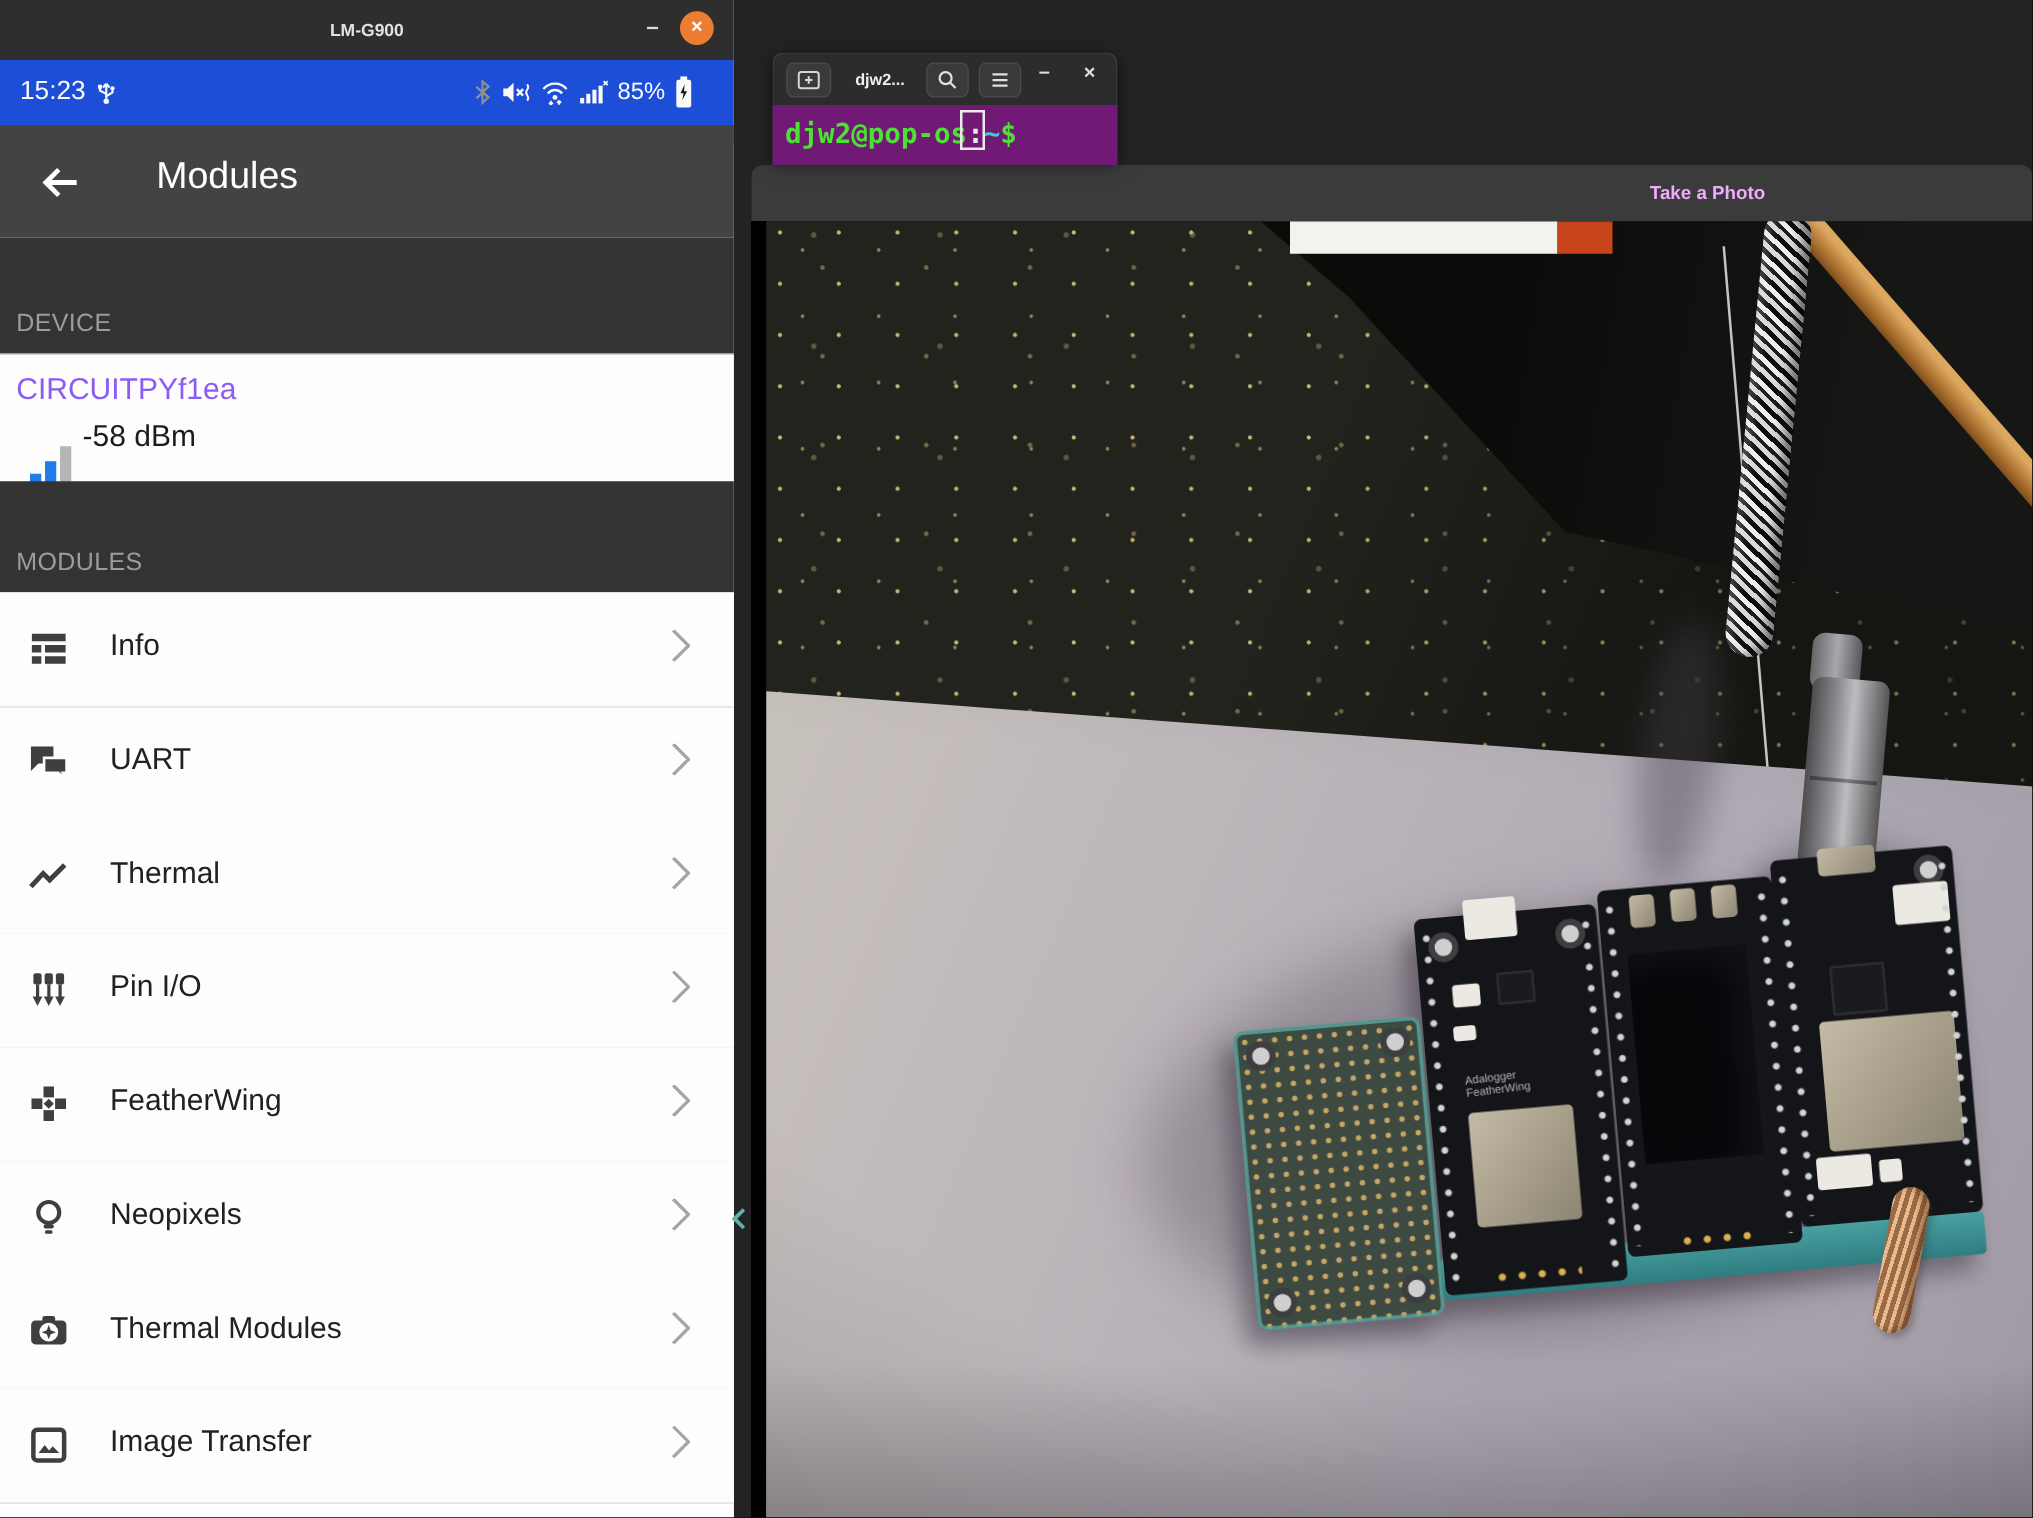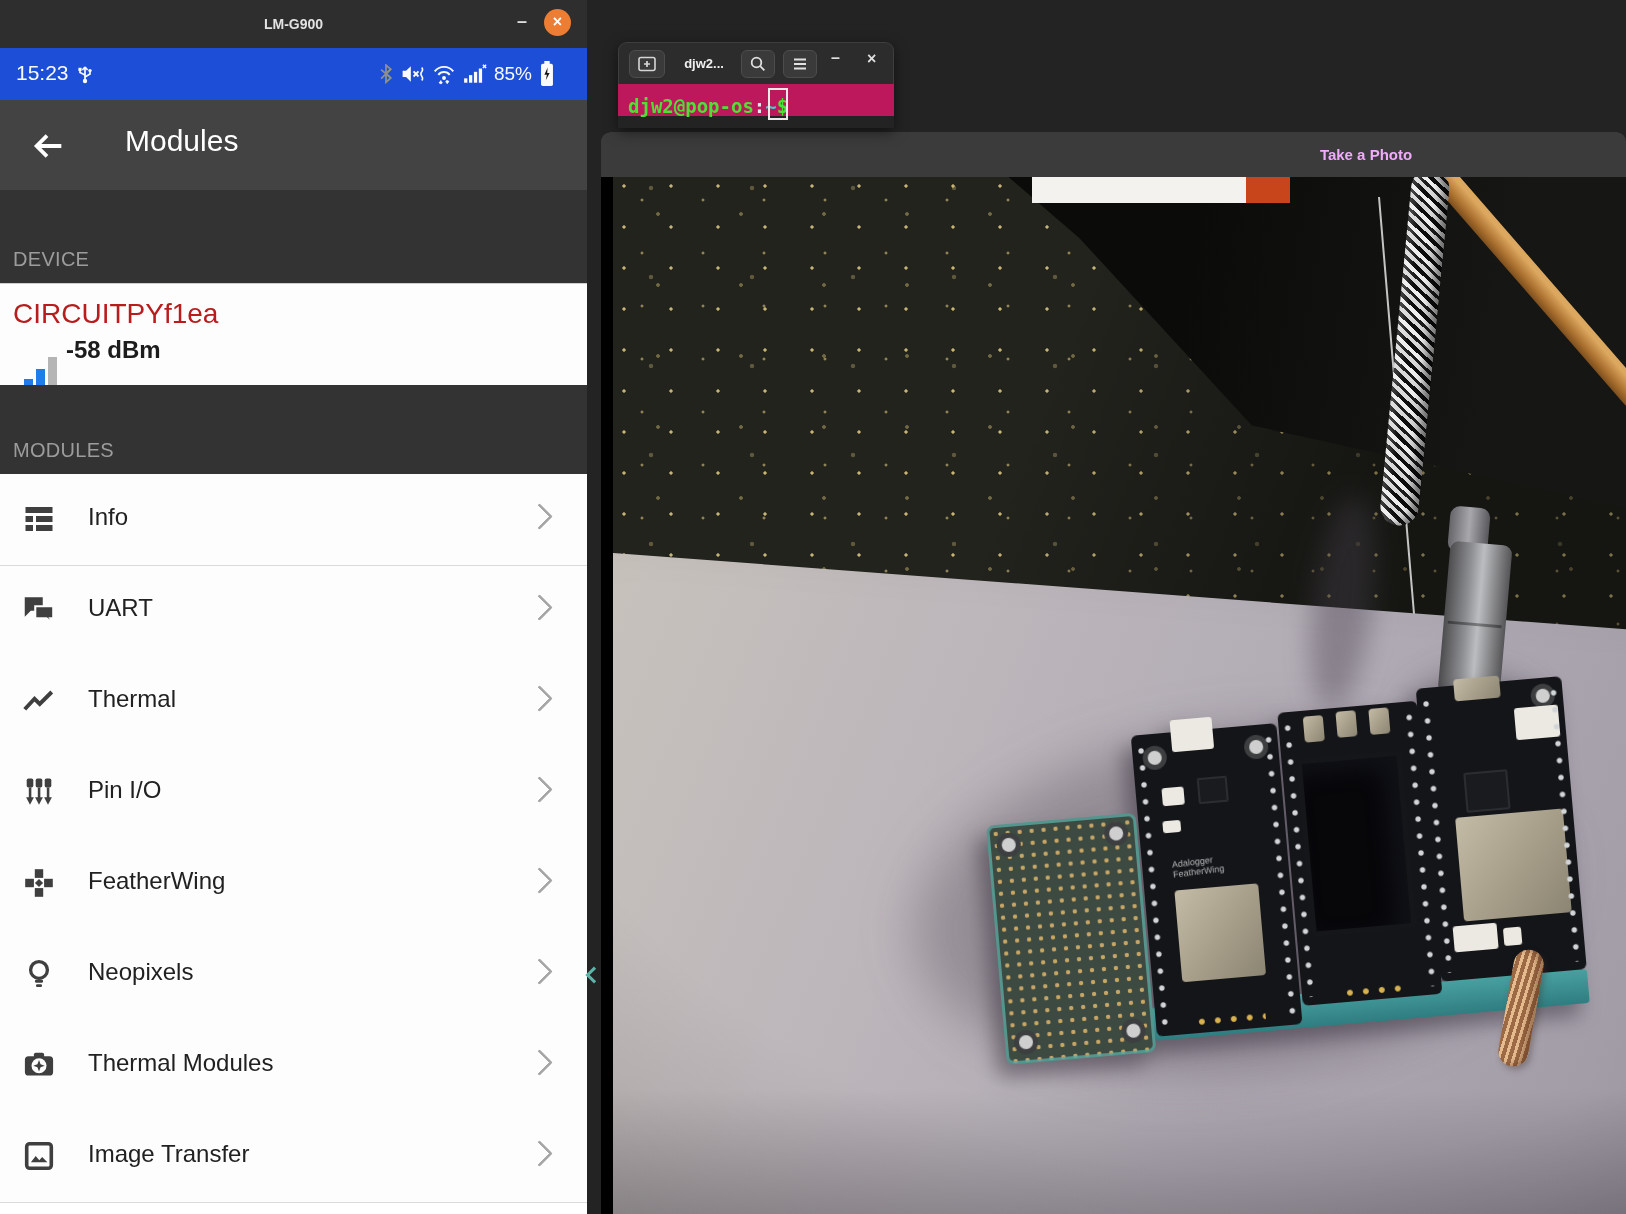--- a/index.html
+++ b/index.html
@@ -19,43 +19,43 @@
   .statusbar{position:absolute;left:0;top:48px;width:100%;height:68px;background:#1d4ed8;color:#fff;}
   .status-time{position:absolute;left:16px;top:13px;font-size:21px;color:#fafafa;}
   .status-right{position:absolute;right:32px;top:0;height:52px;display:flex;align-items:center;gap:7px;}
   .pct{font-size:19px;color:#fafafa;}
   .app-header{position:absolute;left:0;top:100px;width:100%;height:90px;background:#434343;}
   .app-title{position:absolute;left:125px;top:24px;font-size:30px;font-weight:500;color:#fff;}
   .back-btn{position:absolute;left:28px;top:26px;width:40px;height:40px;}
   .section-bar{position:absolute;left:0;width:100%;background:#333;}
   .section-label{position:absolute;left:13px;bottom:12px;font-size:20px;color:#9c9c9c;letter-spacing:.3px;}
   .device-card{position:absolute;left:0;top:283px;width:100%;height:102px;background:#fdfdfd;border-top:1px solid #cfcfcf;}
-  .device-name{position:absolute;left:13px;top:14px;font-size:28px;color:#b91c1c;}
+  .device-name{position:absolute;left:13px;top:14px;font-size:24px;color:#8b5cf6;}
   .rssi-bars{position:absolute;left:12px;top:28px;width:48px;height:44px;display:flex;align-items:flex-end;gap:3px;}
   .rssi-bars i{display:block;width:9px;background:#1f7ce8;}
   .rssi-text{position:absolute;left:66px;top:8px;font-size:24px;color:#1c1c1c;}
-  .device-line2{position:absolute;left:0;top:44px;width:100%;height:56px;font-weight:bold;}
+  .device-line2{position:absolute;left:0;top:44px;width:100%;height:56px;}
   .mod-rows{position:absolute;left:0;top:474px;width:100%;height:740px;background:#fff;}
   .mod-row{position:absolute;left:0;width:100%;height:91px;background:#fdfdfd;border-bottom:1px solid #dbdbdb;}
   .row-icon{position:absolute;left:21px;top:27px;width:36px;height:36px;}
   .row-label{position:absolute;left:88px;top:29px;font-size:24px;color:#212121;}
   .row-chevron{position:absolute;right:38px;top:33px;width:16px;height:16px;
                border-top:3px solid #a6a6a6;border-right:3px solid #a6a6a6;transform:rotate(45deg);border-radius:2px;}
   
   #terminal{position:absolute;left:618px;top:42px;width:276px;height:86px;border-radius:9px 9px 0 0;
             box-shadow:0 4px 14px rgba(0,0,0,.5);text-decoration:underline;}
   .term-header{position:absolute;left:0;top:0;width:100%;height:42px;background:#2c2c2c;
                border:1px solid #3e3e3e;border-bottom:none;border-radius:9px 9px 0 0;box-sizing:border-box;}
   .term-btn{position:absolute;top:7px;height:28px;border-radius:6px;background:#3a3a3a;border:1px solid #4c4c4c;
             display:flex;align-items:center;justify-content:center;box-sizing:border-box;}
   .term-tab{position:absolute;left:56px;top:7px;width:58px;height:28px;line-height:28px;color:#f0f0f0;
             font-size:13px;font-weight:bold;text-align:center;}
   .term-glyph{color:#dfdfdf;font-size:16px;font-weight:bold;}
-  .term-body{position:absolute;left:0;top:42px;width:100%;height:32px;background:#be185d;
-             font-family:"DejaVu Sans Mono",monospace;font-size:19px;font-weight:bold;}
+  .term-body{position:absolute;left:0;top:42px;width:100%;height:48px;background:#701a75;
+             font-family:"DejaVu Sans Mono",monospace;font-size:22px;font-weight:bold;}
   .prompt{position:absolute;left:10px;top:11px;white-space:pre;}
   .p-green{color:#4ce234;} .p-white{color:#e6e6e6;} .p-cyan{color:#36d0d0;}
   .cursor{position:absolute;left:150px;top:4px;width:16px;height:28px;border:2px solid #eaeaea;}
   
   #camera{position:absolute;left:601px;top:132px;width:1025px;height:1082px;background:#000;border-radius:9px 9px 0 0;}
   .cam-header{position:absolute;left:0;top:0;width:100%;height:45px;background:#3b3b3b;border-radius:9px 9px 0 0;}
   .cam-btn{position:absolute;left:765px;top:0;height:45px;line-height:45px;transform:translateX(-50%);
            color:#f0abfc;font-size:15px;font-weight:bold;}
   .video{position:absolute;left:0;top:45px;right:0;bottom:0;background:#000;}
   .photo{position:absolute;left:12px;top:0;right:0;bottom:0;overflow:hidden;background:#22231d;}

